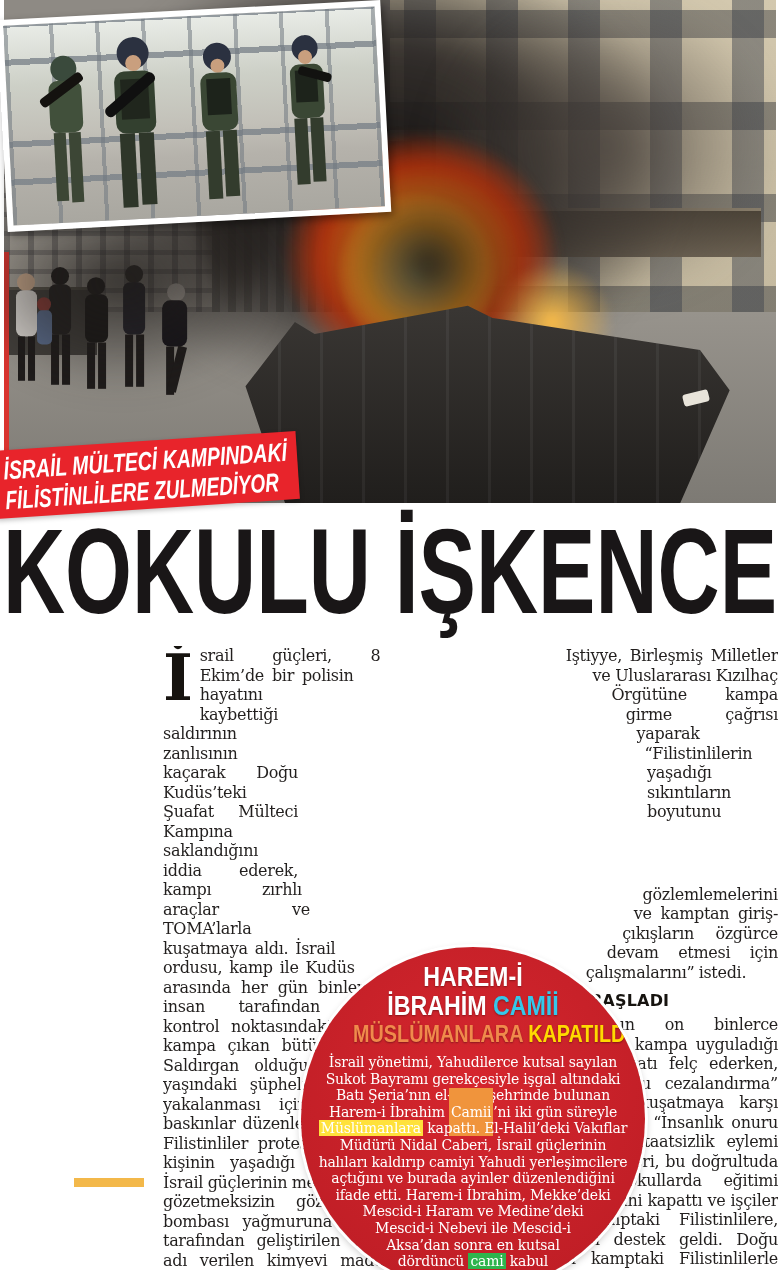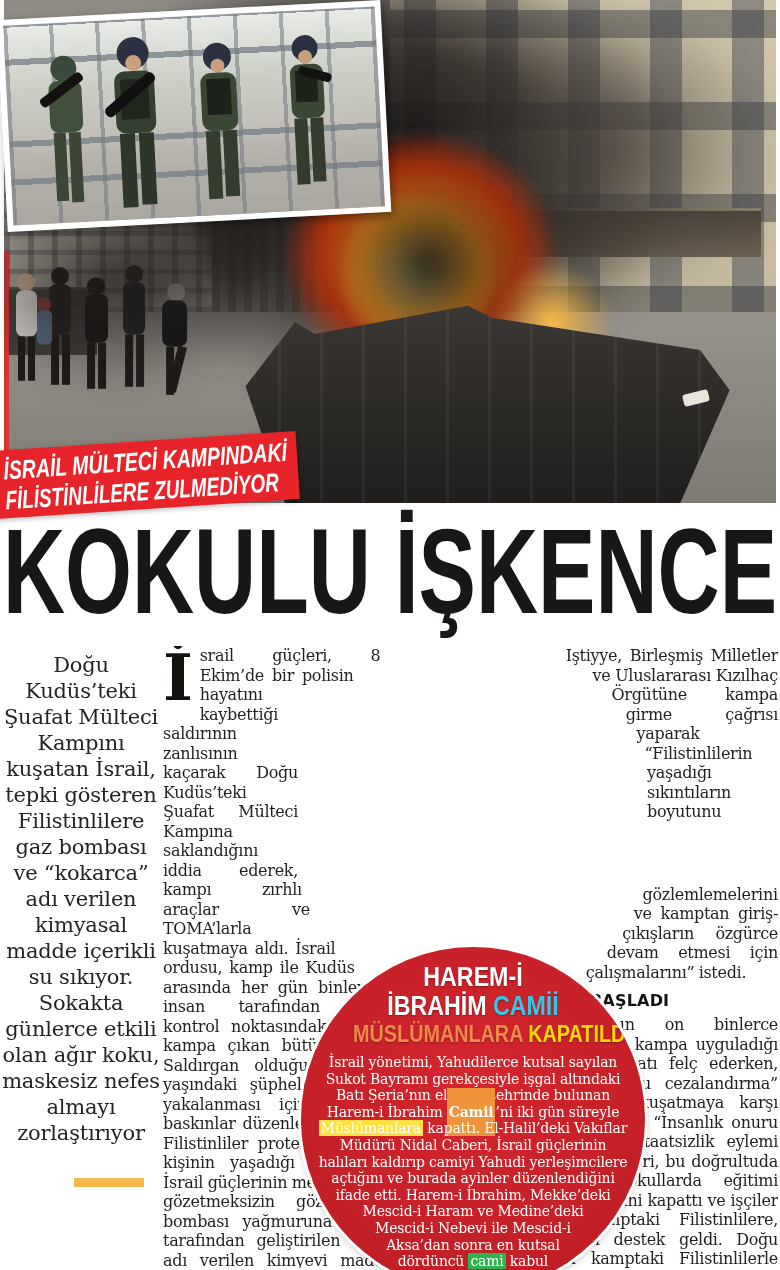--- a/index.html
+++ b/index.html
@@ -95,21 +95,21 @@
   .c-title{font-family:"Liberation Sans",sans-serif;font-weight:bold;transform:scaleX(.86);
     transform-origin:center;color:#fff;text-shadow:0 1px 2px rgba(0,0,0,.35);white-space:nowrap;}
   .c-t1{padding-top:16px;font-size:27px;line-height:29px;}
   .c-t2{font-size:27px;line-height:29px;}
   .c-t3{font-size:23px;line-height:27px;}
   .cyan{color:#35c7ea;}
   .orange{color:#f08a4b;}
   .yellow{color:#ffd900;}
   .c-body{margin:6px auto 0;width:312px;font-size:14px;line-height:16.6px;color:#ffffff;
     letter-spacing:-.2px;}
-  .hl1{background:#f0943c;padding:16px 2px;font-weight:bold;}
+  .hl1{background:#f0943c;padding:16px 2px;}
   .hl2{background:#ffe13b;padding:0 2px;}
   .hl3{background:#2eb44d;padding:0 2px;text-align:center;}
 </style>
 </head>
 <body>
 
 <div class="page">
 
   <div class="abs photo-main">
     <div class="abs bldg-right"></div>
@@ -193,23 +193,20 @@
     <svg width="304" height="68" viewBox="0 0 304 68">
       <text x="10" y="29" font-family="Liberation Sans, sans-serif" font-weight="bold" font-style="italic" font-size="26" fill="#ffffff" textLength="284" lengthAdjust="spacingAndGlyphs">İSRAİL MÜLTECİ KAMPINDAKİ</text>
       <text x="10" y="59" font-family="Liberation Sans, sans-serif" font-weight="bold" font-style="italic" font-size="26" fill="#ffffff" textLength="274" lengthAdjust="spacingAndGlyphs">FİLİSTİNLİLERE ZULMEDİYOR</text>
     </svg>
   </div>
 
   <svg class="abs headline-svg" viewBox="0 0 780 134">
     <text x="3" y="106" font-family="Liberation Sans, sans-serif" font-weight="bold" font-size="120" fill="#191617" textLength="774" lengthAdjust="spacingAndGlyphs">KOKULU İŞKENCE</text>
   </svg>
 
-  <div class="abs intro">
-    <span>Doğu Kudüs’teki Şuafat Mülteci Kampını kuşatan İsrail, tepki gösteren Filistinlilere gaz bombası ve “kokarca” adı verilen kimyasal madde içerikli su sıkıyor. Sokakta günlerce etkili olan ağır koku, maskesiz nefes almayı zorlaştırıyor</span>
-  </div>
   <div class="abs intro-bar"></div>
 
   <div class="abs col col-mid">
     <div class="spacer-r"></div>
     <p class="lead"><span class="dropcap">İ</span><span>srail güçleri, 8 Ekim’de bir polisin hayatını kaybettiği saldırının zanlısının kaçarak Doğu Kudüs’teki Şuafat Mülteci Kampına saklandığını iddia ederek, kampı zırhlı araçlar ve TOMA’larla kuşatmaya aldı. İsrail ordusu, kamp ile Kudüs arasında her gün binlerce insan tarafından kullanılan kontrol noktasındaki geçişler dâhil, kampa çıkan bütün yolları kapattı. Saldırgan olduğu iddia edilen 22 yaşındaki şüpheli Udey Temimi’nin yakalanması için kampa sık sık baskınlar düzenleyen İsrail güçlerini, Filistinliler protesto ediyor. Binlerce kişinin yaşadığı kampın sokakları, İsrail güçlerinin meskûn mahal ayrımı gözetmeksizin göz yaşartıcı gaz bombası yağmuruna tutuyor. İsrail tarafından geliştirilen ve “kokarca” adı verilen kimyevi madde içerikli kötü kokulu suyun, siviller, iş yerleri ve evlerin bulunduğu mahallelerde kullanılması sonucu oluşan ve günlerce dağılmayan ağır koku, maskesiz nefes almayı bile çekilmez kılıyor.</span></p>
 
   </div>
 
   <div class="abs col col-right">
     <div class="spacer-l"></div>

